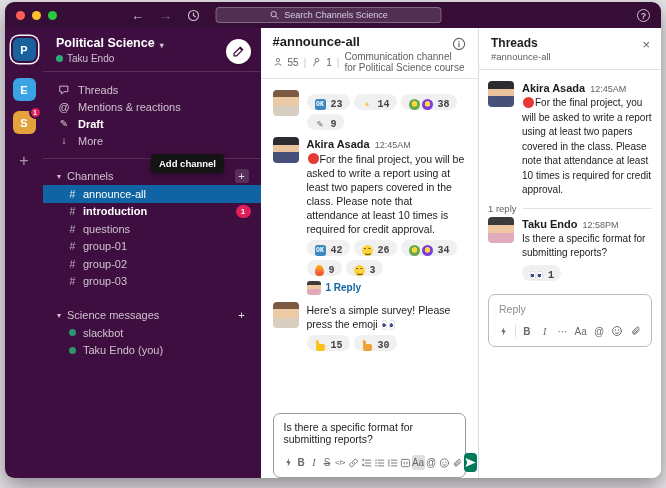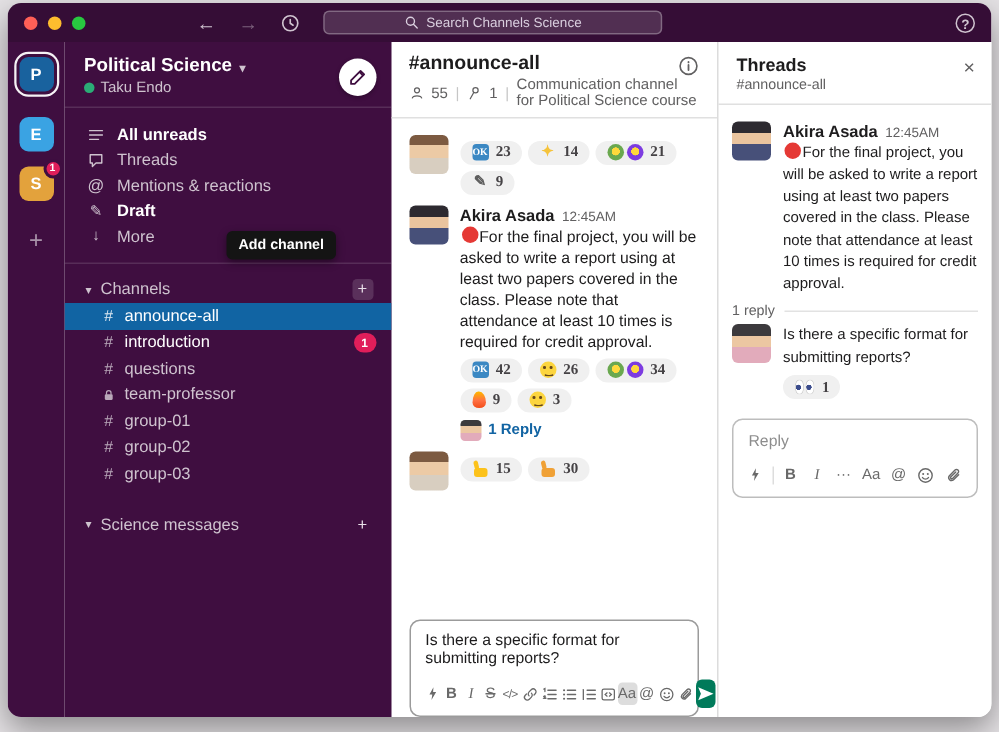--- a/index.html
+++ b/index.html
@@ -45,21 +45,21 @@
   .nav-item.bold .nlabel{color:#fff;font-weight:bold}
   .sec-divider{border-top:1px solid rgba(255,255,255,.13);margin:9px 0 8px}
   .sec-head{display:flex;align-items:center;gap:6px;padding:0 12px 0 14px;height:18px;font-size:11px}
   .sec-head .chev{font-size:8px}
   .sec-add{margin-left:auto;width:14px;height:14px;border-radius:3px;background:rgba(255,255,255,.14);
     display:flex;align-items:center;justify-content:center;font-size:11px;color:#e8dfe8;cursor:pointer}
   .sec-add.plain{background:none}
   .chan{display:flex;align-items:center;gap:6px;padding:0 10px 0 25px;height:17.5px;cursor:pointer}
   .chan .pre{width:9px;display:flex;justify-content:center;opacity:.85;font-size:10.5px}
   .chan.selected{background:#1164a3;color:#fff}
-  .chan.unread .cname{color:#fff;font-weight:normal}
+  .chan.unread .cname{color:#fff;font-weight:bold}
   .badge-sm{margin-left:auto;background:#e01e5a;color:#fff;font-size:8px;font-weight:bold;border-radius:8px;
     min-width:15px;height:13px;display:flex;align-items:center;justify-content:center;padding:0 4px}
   .dm-gap{height:16px}
   .tooltip{position:absolute;left:146px;top:152px;background:#141414;color:#fff;font-size:9.5px;font-weight:bold;
     padding:4px 8px;border-radius:4px;z-index:20;white-space:nowrap;box-shadow:0 2px 6px rgba(0,0,0,.4)}
   
   .main{flex:1;background:#fff;display:flex;flex-direction:column;min-width:0}
   .chead{padding:6px 12px 5px;border-bottom:1px solid #e0e0e0;position:relative}
   .ctitle{font-size:13px;font-weight:bold;color:#1d1c1d}
   .cmeta{display:flex;align-items:center;gap:5px;color:#616061;font-size:10px;margin-top:2px}
@@ -72,22 +72,22 @@
   .avatar.sm{width:14px;height:14px;flex:0 0 14px;border-radius:3px}
   .av-haruka{background:linear-gradient(180deg,#7c5a41 0%,#7c5a41 26%,#eccaa5 26%,#eccaa5 60%,#d8cec0 60%)}
   .av-akira{background:linear-gradient(180deg,#2d2a30 0%,#2d2a30 30%,#eac49e 30%,#eac49e 58%,#475079 58%)}
   .av-taku{background:linear-gradient(180deg,#3c3a3d 0%,#3c3a3d 30%,#ecc7a2 30%,#ecc7a2 60%,#e2abbb 60%)}
   .mbody{min-width:0;flex:1}
   .mhead{line-height:12px}
   .mname{font-weight:bold;font-size:11px;color:#1d1c1d}
   .mtime{font-size:9px;color:#616061;margin-left:5px}
   .mtext{font-size:10.5px;line-height:14px;color:#1d1c1d;margin-top:1px}
   .reactions{display:flex;gap:4px;margin-top:4px;align-items:center;flex-wrap:wrap}
-  .pill{display:inline-flex;align-items:center;gap:4px;background:#f0f0f0;border:none;border-radius:11px;
-    padding:0 7px;height:16px;font-size:10px;font-weight:bold;color:#454245;font-family:Liberation Serif, serif;cursor:pointer}
+  .pill{display:inline-flex;align-items:flex-end;gap:4px;background:#f0f0f0;border:none;border-radius:11px;
+    padding:0 7px;height:16px;font-size:10px;font-weight:bold;color:#454245;font-family:Liberation Mono, monospace;cursor:pointer}
   .replybar{display:flex;align-items:center;gap:5px;margin-top:5px;font-size:10px}
   .replylink{color:#1264a3;font-weight:bold;cursor:pointer}
   .replymeta{color:#616061}
   
   .composer{margin:8px 12px 0;border:1px solid #9b9b9b;border-radius:7px;background:#fff}
   .comp-text{padding:7px 10px 5px;font-size:10.5px;color:#1d1c1d;min-height:15px;outline:none}
   .comp-bar{display:flex;align-items:center;padding:3px 7px 5px 8px;color:#696969;justify-content:space-between}
   .tb{display:inline-flex;align-items:center;justify-content:center;min-width:13px;height:15px;font-size:10px;
     color:#696969;background:none;border:none;font-family:inherit;cursor:pointer;padding:0 1px}
   .tb.b{font-weight:bold}.tb.i{font-style:italic;font-family:"Liberation Serif",serif}.tb.s{text-decoration:line-through}
@@ -190,28 +190,20 @@
         </div>
         <span class="compose">
           <svg viewBox="0 0 14 14" width="13" height="13">
               <path d="M2.2 9.2V11.8H4.8L11.6 5 9 2.4 2.2 9.2z" fill="none" stroke="#3f0e40" stroke-width="1.3" stroke-linejoin="round"></path>
               <path d="M8.2 3.2l2.6 2.6" stroke="#3f0e40" stroke-width="1.3"></path>
             </svg>
         </span>
       </div>
 
       <div class="nav-list">
-          <div class="nav-item bold">
-    <span class="nic">
-              <svg viewBox="0 0 14 14" width="12" height="12">
-                <path d="M2 3.6h10M2 7h10M2 10.4h7" stroke="currentColor" stroke-width="1.1" fill="none" stroke-linecap="round"></path>
-              </svg>
-            </span>
-    <span class="nlabel">All unreads</span>
-          </div>
           <div class="nav-item">
     <span class="nic">
               <svg viewBox="0 0 14 14" width="12" height="12">
                 <path d="M2.5 2.5h9v6.5H7l-2.8 2.6V9H2.5z" stroke="currentColor" stroke-width="1.1" fill="none" stroke-linecap="round" stroke-linejoin="round"></path>
               </svg>
             </span>
     <span class="nlabel">Threads</span>
           </div>
           <div class="nav-item">
     <span class="nic">
@@ -247,48 +239,53 @@
           <div class="chan unread">
     <span class="pre">#</span>
     <span class="cname">introduction</span>
     <span class="badge-sm">1</span>
           </div>
           <div class="chan">
     <span class="pre">#</span>
     <span class="cname">questions</span>
     </div>
           <div class="chan">
-    <span class="pre">
-              <svg viewBox="0 0 12 12" width="9" height="9">
-                <rect x="2.5" y="5.2" width="7" height="5" rx="1" fill="currentColor"></rect>
-                <path d="M4 5V3.8a2 2 0 014 0V5" stroke="currentColor" stroke-width="1.1" fill="none" stroke-linecap="round"></path>
-              </svg>
-            </span>
-    <span class="cname">team-professor</span>
-    </div>
-          <div class="chan">
     <span class="pre">#</span>
     <span class="cname">group-01</span>
     </div>
           <div class="chan">
     <span class="pre">#</span>
     <span class="cname">group-02</span>
     </div>
           <div class="chan">
     <span class="pre">#</span>
     <span class="cname">group-03</span>
     </div>
         </div>
 
       <div class="dm-gap"></div>
       <div class="sec-head">
         <span class="chev">▾</span>
         <span>Science messages</span>
         <span class="sec-add plain">+</span>
       </div>
+      <div>
+          <div class="chan">
+    <span class="pre">
+              <span class="dot"></span>
+            </span>
+    <span class="cname">slackbot</span>
+          </div>
+          <div class="chan">
+    <span class="pre">
+              <span class="dot"></span>
+            </span>
+    <span class="cname">Taku Endo (you)</span>
+          </div>
+        </div>
     </div>
 
     <div class="main">
       <div class="chead">
         <div class="ctitle">#announce-all</div>
         <div class="cmeta">
           <span class="mic">
             <svg viewBox="0 0 12 12" width="10" height="10">
                 <circle cx="6" cy="3.8" r="2" stroke="#616061" fill="none"></circle>
                 <path d="M2.2 10.3c.5-2.6 7.1-2.6 7.6 0" stroke="#616061" fill="none"></path>
@@ -322,21 +319,21 @@
                 <button class="pill">
                   <span class="em em-ok">OK</span>
                   <span class="cnt">23</span>
                 </button>
                 <button class="pill">
                   <span class="em em-sparkles">✦</span>
                   <span class="cnt">14</span>
                 </button>
                 <button class="pill">
                   <span class="em em-green-purple-pair"></span>
-                  <span class="cnt">21</span>
+                  <span class="cnt">38</span>
                 </button>
                 <button class="pill">
                   <span class="em em-pencil">✎</span>
                   <span class="cnt">9</span>
                 </button>
               </div>
 
   </div>
           </div>
           <div class="msg">
@@ -368,20 +365,21 @@
               </div>
     <div class="replybar">
        <span class="avatar sm av-taku"></span>
        <span class="replylink">1 Reply</span>
               </div>
   </div>
           </div>
           <div class="msg">
   <span class="avatar av-haruka"></span>
   <div class="mbody">
+    <div class="mtext">Here's a simple survey! Please press the emoji <span class="em em-eyes"></span></div>
     <div class="reactions">
                 <button class="pill">
                   <span class="em em-thumbsup"></span>
                   <span class="cnt">15</span>
                 </button>
                 <button class="pill">
                   <span class="em em-fist"></span>
                   <span class="cnt">30</span>
                 </button>
               </div>
@@ -477,20 +475,21 @@
   </div>
             </div>
           </div>
         <div class="reply-divider">
           <span>1 reply</span>
         </div>
         <div>
             <div class="msg">
   <span class="avatar av-taku"></span>
   <div class="mbody">
+    <div class="mhead"><span class="mname">Taku Endo</span><span class="mtime">12:58PM</span></div>
     <div class="mtext">Is there a specific format for submitting reports?</div>
     <div class="reactions">
                   <button class="pill">
                     <span class="em em-eyes"></span>
                     <span class="cnt">1</span>
                   </button>
                 </div>
 
   </div>
             </div>

